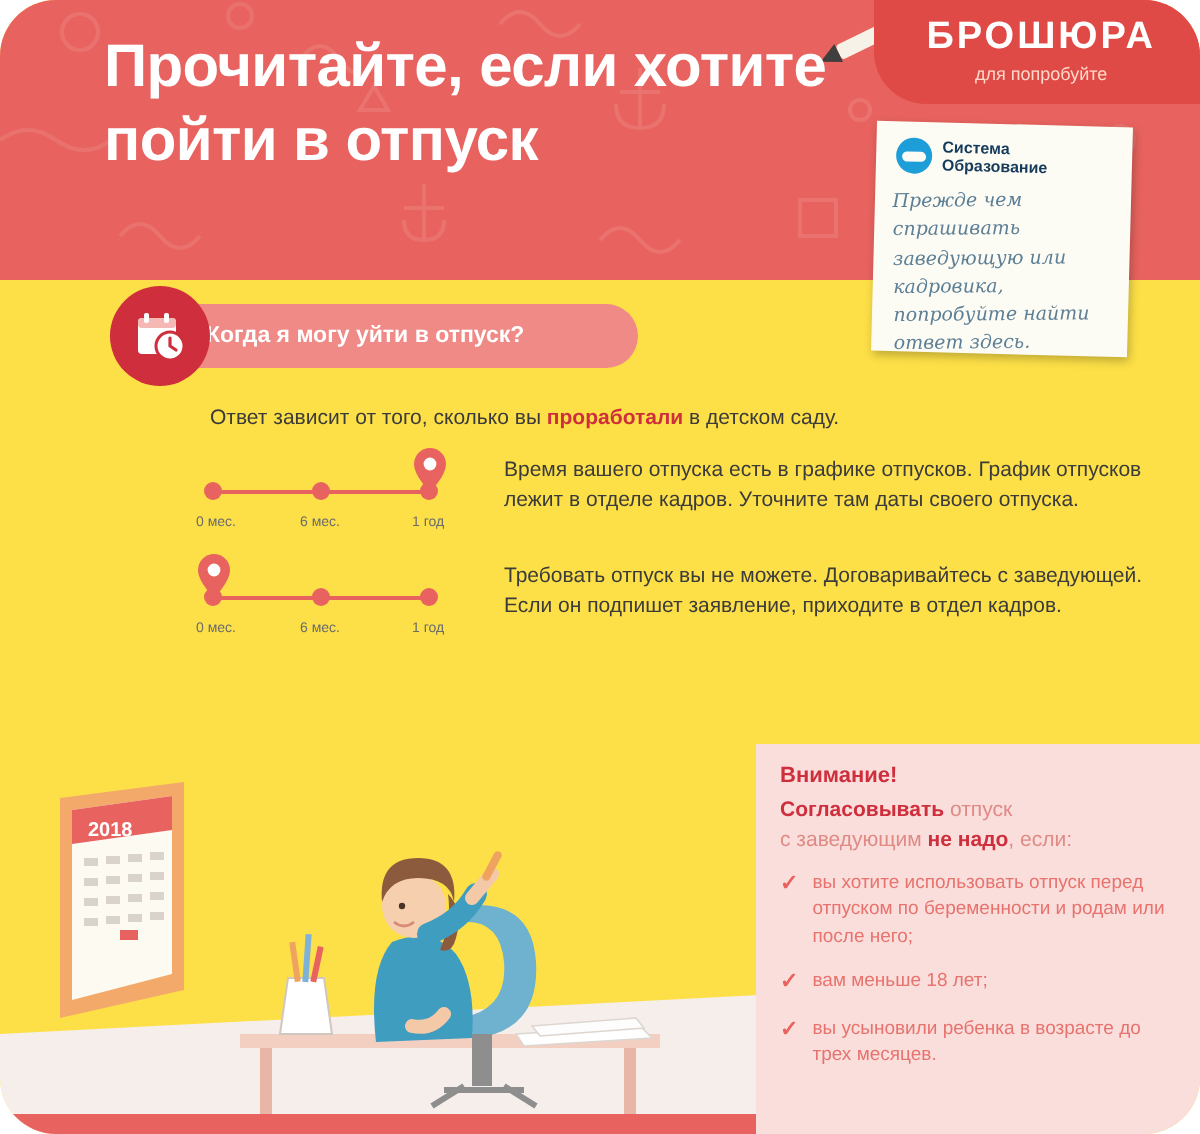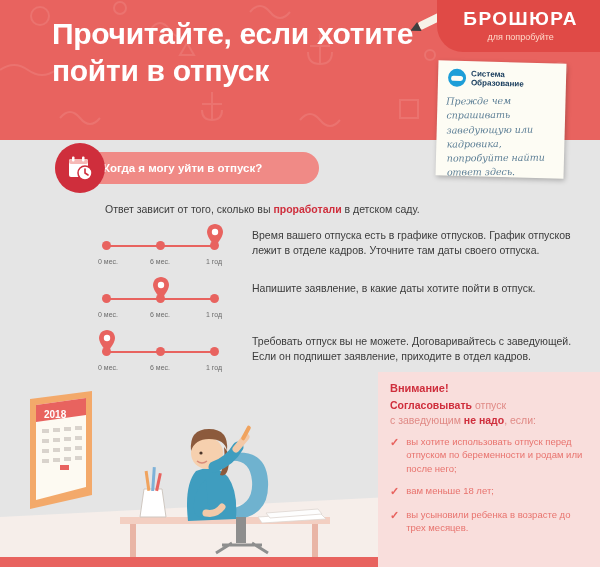--- a/index.html
+++ b/index.html
@@ -6,22 +6,23 @@
   body {
     width: 600px; height: 567px;
     font-family: "Liberation Sans", sans-serif;
     background: #ffffff;
     overflow: hidden;
     position: relative;
   }
   .page {
     position: relative;
     width: 600px; height: 567px;
-    background: #e5e5e5;
+    background: #fde047;
     overflow: hidden;
+    border-radius: 28px;
   }
 
   
   .header {
     position: absolute; top: 0; left: 0;
     width: 600px; height: 140px;
     background: #e8635f;
     overflow: hidden;
   }
   .header-pattern {
@@ -257,36 +258,20 @@
         <span class="tick-label" style="left:50px">6 мес.</span>
         <span class="tick-label" style="left:106px">1 год</span>
         <svg class="pin" style="left:107px" viewBox="0 0 16 22">
           <path d="M8 0 C3.6 0 0 3.6 0 8 c0 6 8 14 8 14 s8 -8 8 -14 c0 -4.4 -3.6 -8 -8 -8 z" fill="#e8635f"></path>
           <circle cx="8" cy="8" r="3.2" fill="#ffffff"></circle>
         </svg>
       </div>
       <div class="row-text">Время вашего отпуска есть в графике отпусков. График отпусков лежит в отделе кадров. Уточните там даты своего отпуска.</div>
     </div>
 
-    <div class="row">
-      <div class="tl">
-        <div class="tl-line"></div>
-        <span class="tick" style="left:2px"></span>
-        <span class="tick" style="left:56px"></span>
-        <span class="tick" style="left:110px"></span>
-        <span class="tick-label" style="left:-2px">0 мес.</span>
-        <span class="tick-label" style="left:50px">6 мес.</span>
-        <span class="tick-label" style="left:106px">1 год</span>
-        <svg class="pin" style="left:53px" viewBox="0 0 16 22">
-          <path d="M8 0 C3.6 0 0 3.6 0 8 c0 6 8 14 8 14 s8 -8 8 -14 c0 -4.4 -3.6 -8 -8 -8 z" fill="#e8635f"></path>
-          <circle cx="8" cy="8" r="3.2" fill="#ffffff"></circle>
-        </svg>
-      </div>
-      <div class="row-text">Напишите заявление, в какие даты хотите пойти в отпуск.</div>
-    </div>
 
     <div class="row">
       <div class="tl">
         <div class="tl-line"></div>
         <span class="tick" style="left:2px"></span>
         <span class="tick" style="left:56px"></span>
         <span class="tick" style="left:110px"></span>
         <span class="tick-label" style="left:-2px">0 мес.</span>
         <span class="tick-label" style="left:50px">6 мес.</span>
         <span class="tick-label" style="left:106px">1 год</span>

